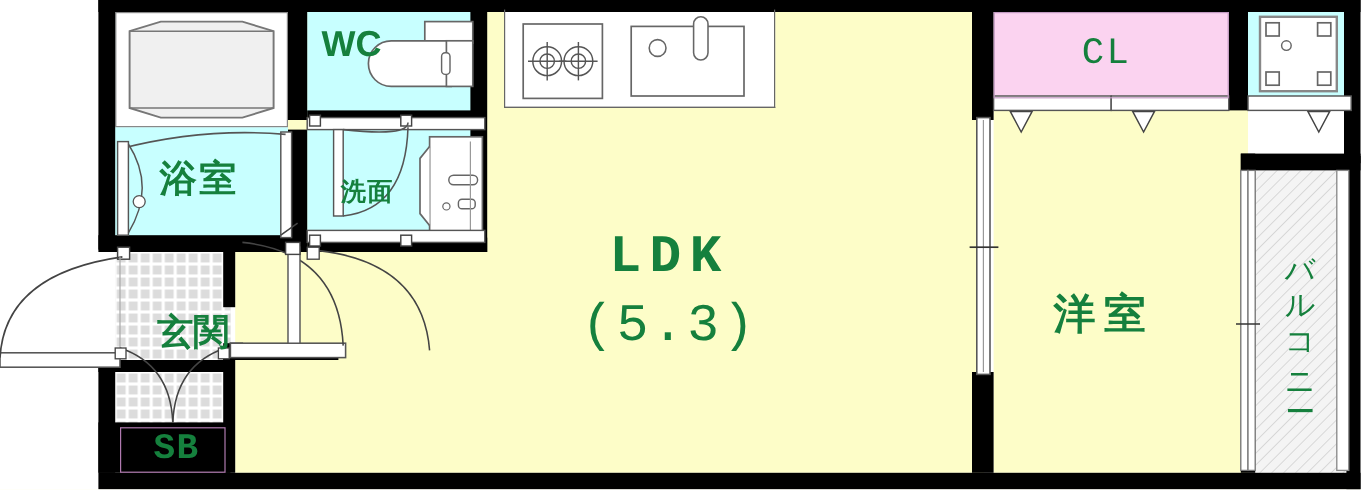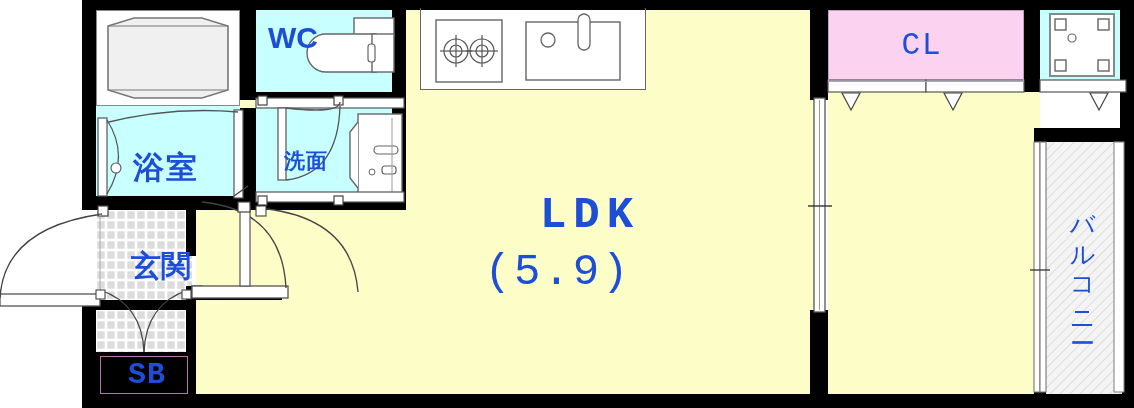--- a/index.html
+++ b/index.html
@@ -1,21 +1,21 @@
 <!DOCTYPE html>
 <html><head>
 <meta charset="utf-8">
 <style>
   html,body{margin:0;padding:0;background:#ffffff;}
   body{font-family:"Liberation Sans","DejaVu Sans",sans-serif;}
   #plan{position:relative;width:1134px;height:408px;background:#ffffff;overflow:hidden;}
   .abs{position:absolute;box-sizing:border-box;}
   .wall{background:#000000;}
   .room{overflow:hidden;}
-  .lbl{position:absolute;color:#1d4ed8;line-height:1;white-space:nowrap;}
+  .lbl{position:absolute;color:#15803d;line-height:1;white-space:nowrap;}
   .ctr{transform:translate(-50%,-50%);font-family:Liberation Mono, monospace;}
   .vert{writing-mode:vertical-rl;text-orientation:upright;}
   svg{display:block;overflow:visible;}
 </style>
 </head>
 <body>
 
 <div id="plan">
 
   <div class="abs room" style="left:196px;top:8px;width:624px;height:386px;background:#fdfdc8;"></div>
@@ -212,31 +212,32 @@
     <path d="M2,2 Q96,10 102,86" stroke="#444" stroke-width="1.3" fill="none"></path>
     <rect x="0" y="0" width="10" height="10" fill="#ffffff" stroke="#444" stroke-width="1.1"></rect>
   </svg>
 
   <div class="abs" style="left:100px;top:356px;width:88px;height:38px;border:1px solid #b07ab0;"></div>
 
   <div class="abs" style="left:420px;top:8px;width:226px;height:82px;border-left:1px solid #666;border-right:1px solid #666;border-bottom:1.5px solid #666;"></div>
 
   <div class="abs" style="left:828px;top:10px;width:196px;height:72px;border:1px solid #c29ac2;"></div>
 
-  <div class="lbl ctr" style="left:166px;top:169px;font-size:31px;font-weight:600;letter-spacing:2px;">浴室</div>
+  <div class="lbl ctr" style="left:166px;top:152px;font-size:31px;font-weight:600;letter-spacing:2px;">浴室</div>
 
   <div class="lbl" style="left:268px;top:24px;font-size:30px;font-weight:600;line-height:0.93;width:32px;word-break:break-all;">WC</div>
 
   <div class="lbl ctr" style="left:306px;top:162px;font-size:21px;font-weight:600;letter-spacing:1px;">洗面</div>
 
-  <div class="lbl ctr" style="left:148px;top:268px;font-size:30px;font-weight:600;line-height:1.02;width:34px;word-break:break-all;text-align:center;">玄関</div>
+  <div class="lbl ctr" style="left:148px;top:280px;font-size:30px;font-weight:600;line-height:1.02;width:34px;word-break:break-all;text-align:center;">玄関</div>
 
   <div class="lbl ctr" style="left:147px;top:375px;font-size:30px;font-weight:600;letter-spacing:1px;">SB</div>
 
-  <div class="lbl ctr" style="left:558px;top:215px;font-size:44px;font-weight:600;letter-spacing:7px;margin-left:32px;">LDK</div>
-  <div class="lbl ctr" style="left:558px;top:272px;font-size:44px;font-weight:500;letter-spacing:3px;">(5.9)</div>
+  <div class="lbl ctr" style="left:558px;top:215px;font-size:44px;font-weight:600;letter-spacing:7px;">LDK</div>
+  <div class="lbl ctr" style="left:558px;top:272px;font-size:44px;font-weight:500;letter-spacing:3px;">(5.3)</div>
 
   <div class="lbl ctr" style="left:922px;top:45px;font-size:31px;font-weight:500;letter-spacing:2px;">CL</div>
 
+  <div class="lbl ctr" style="left:920px;top:265px;font-size:35px;font-weight:600;letter-spacing:7px;">洋室</div>
 
   <div class="lbl vert" style="left:1070px;top:196px;font-size:25px;font-weight:500;letter-spacing:5px;">バルコニー</div>
 
 </div>
 
 </body></html>

